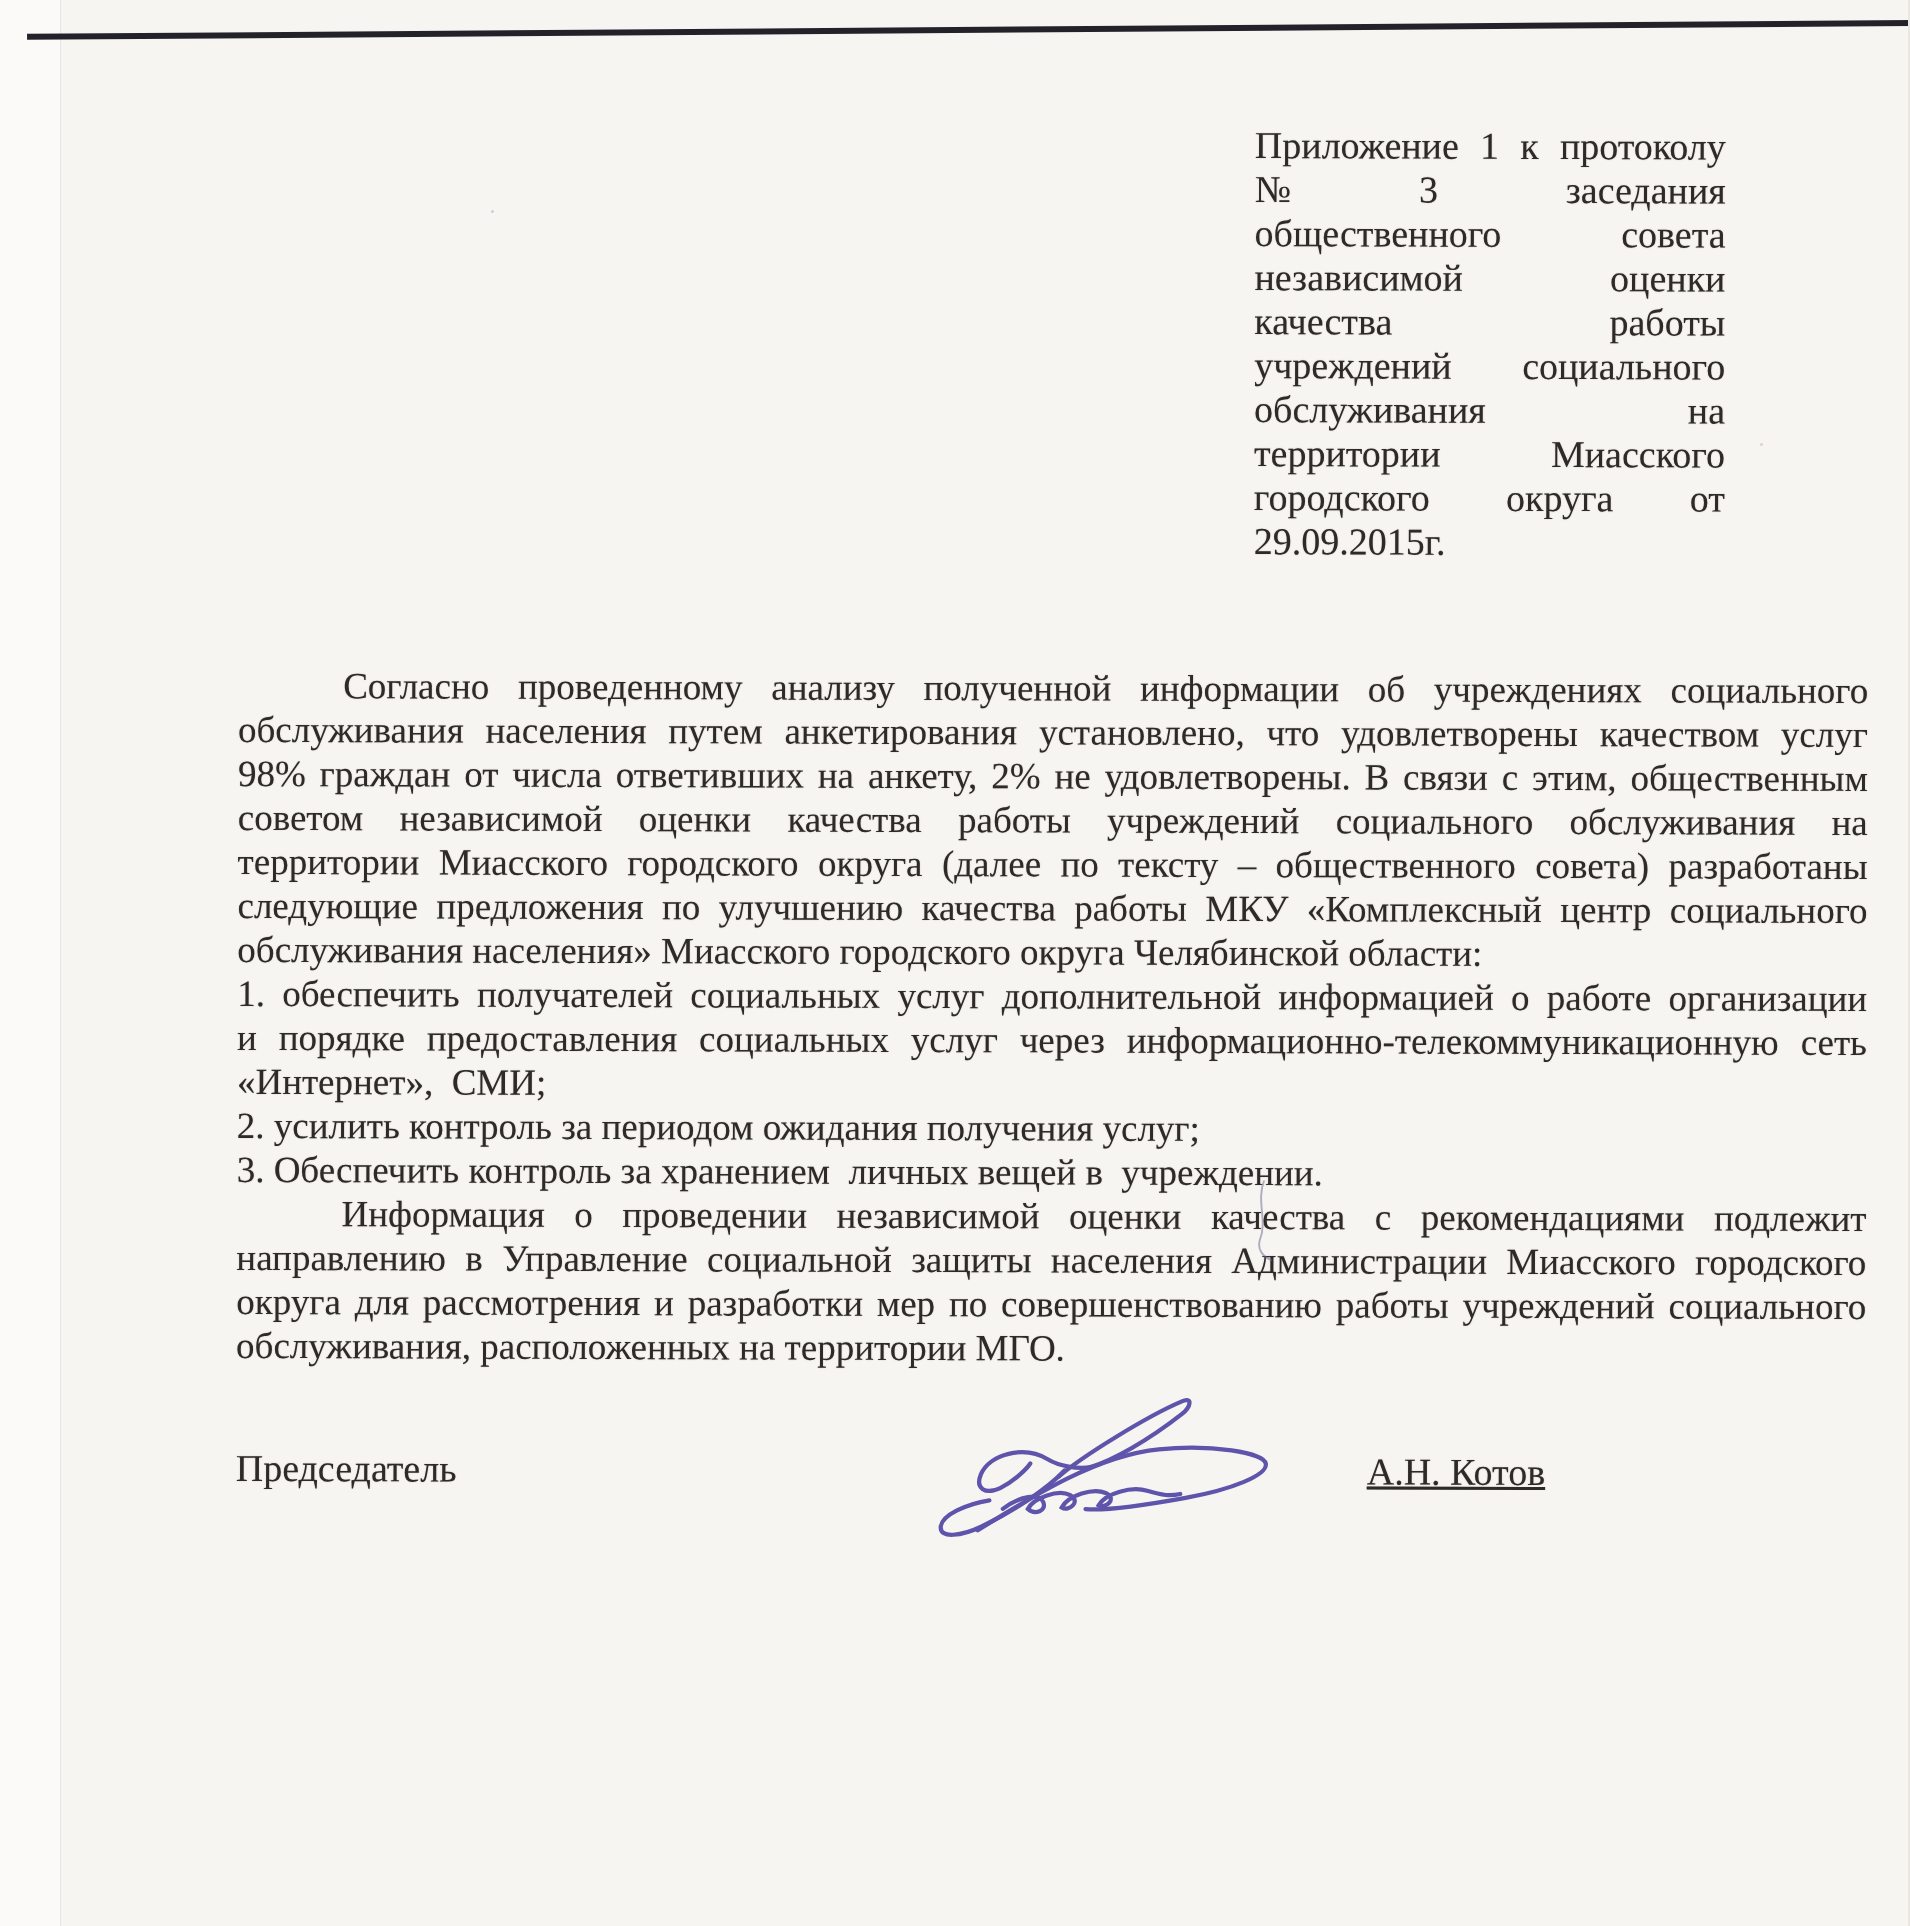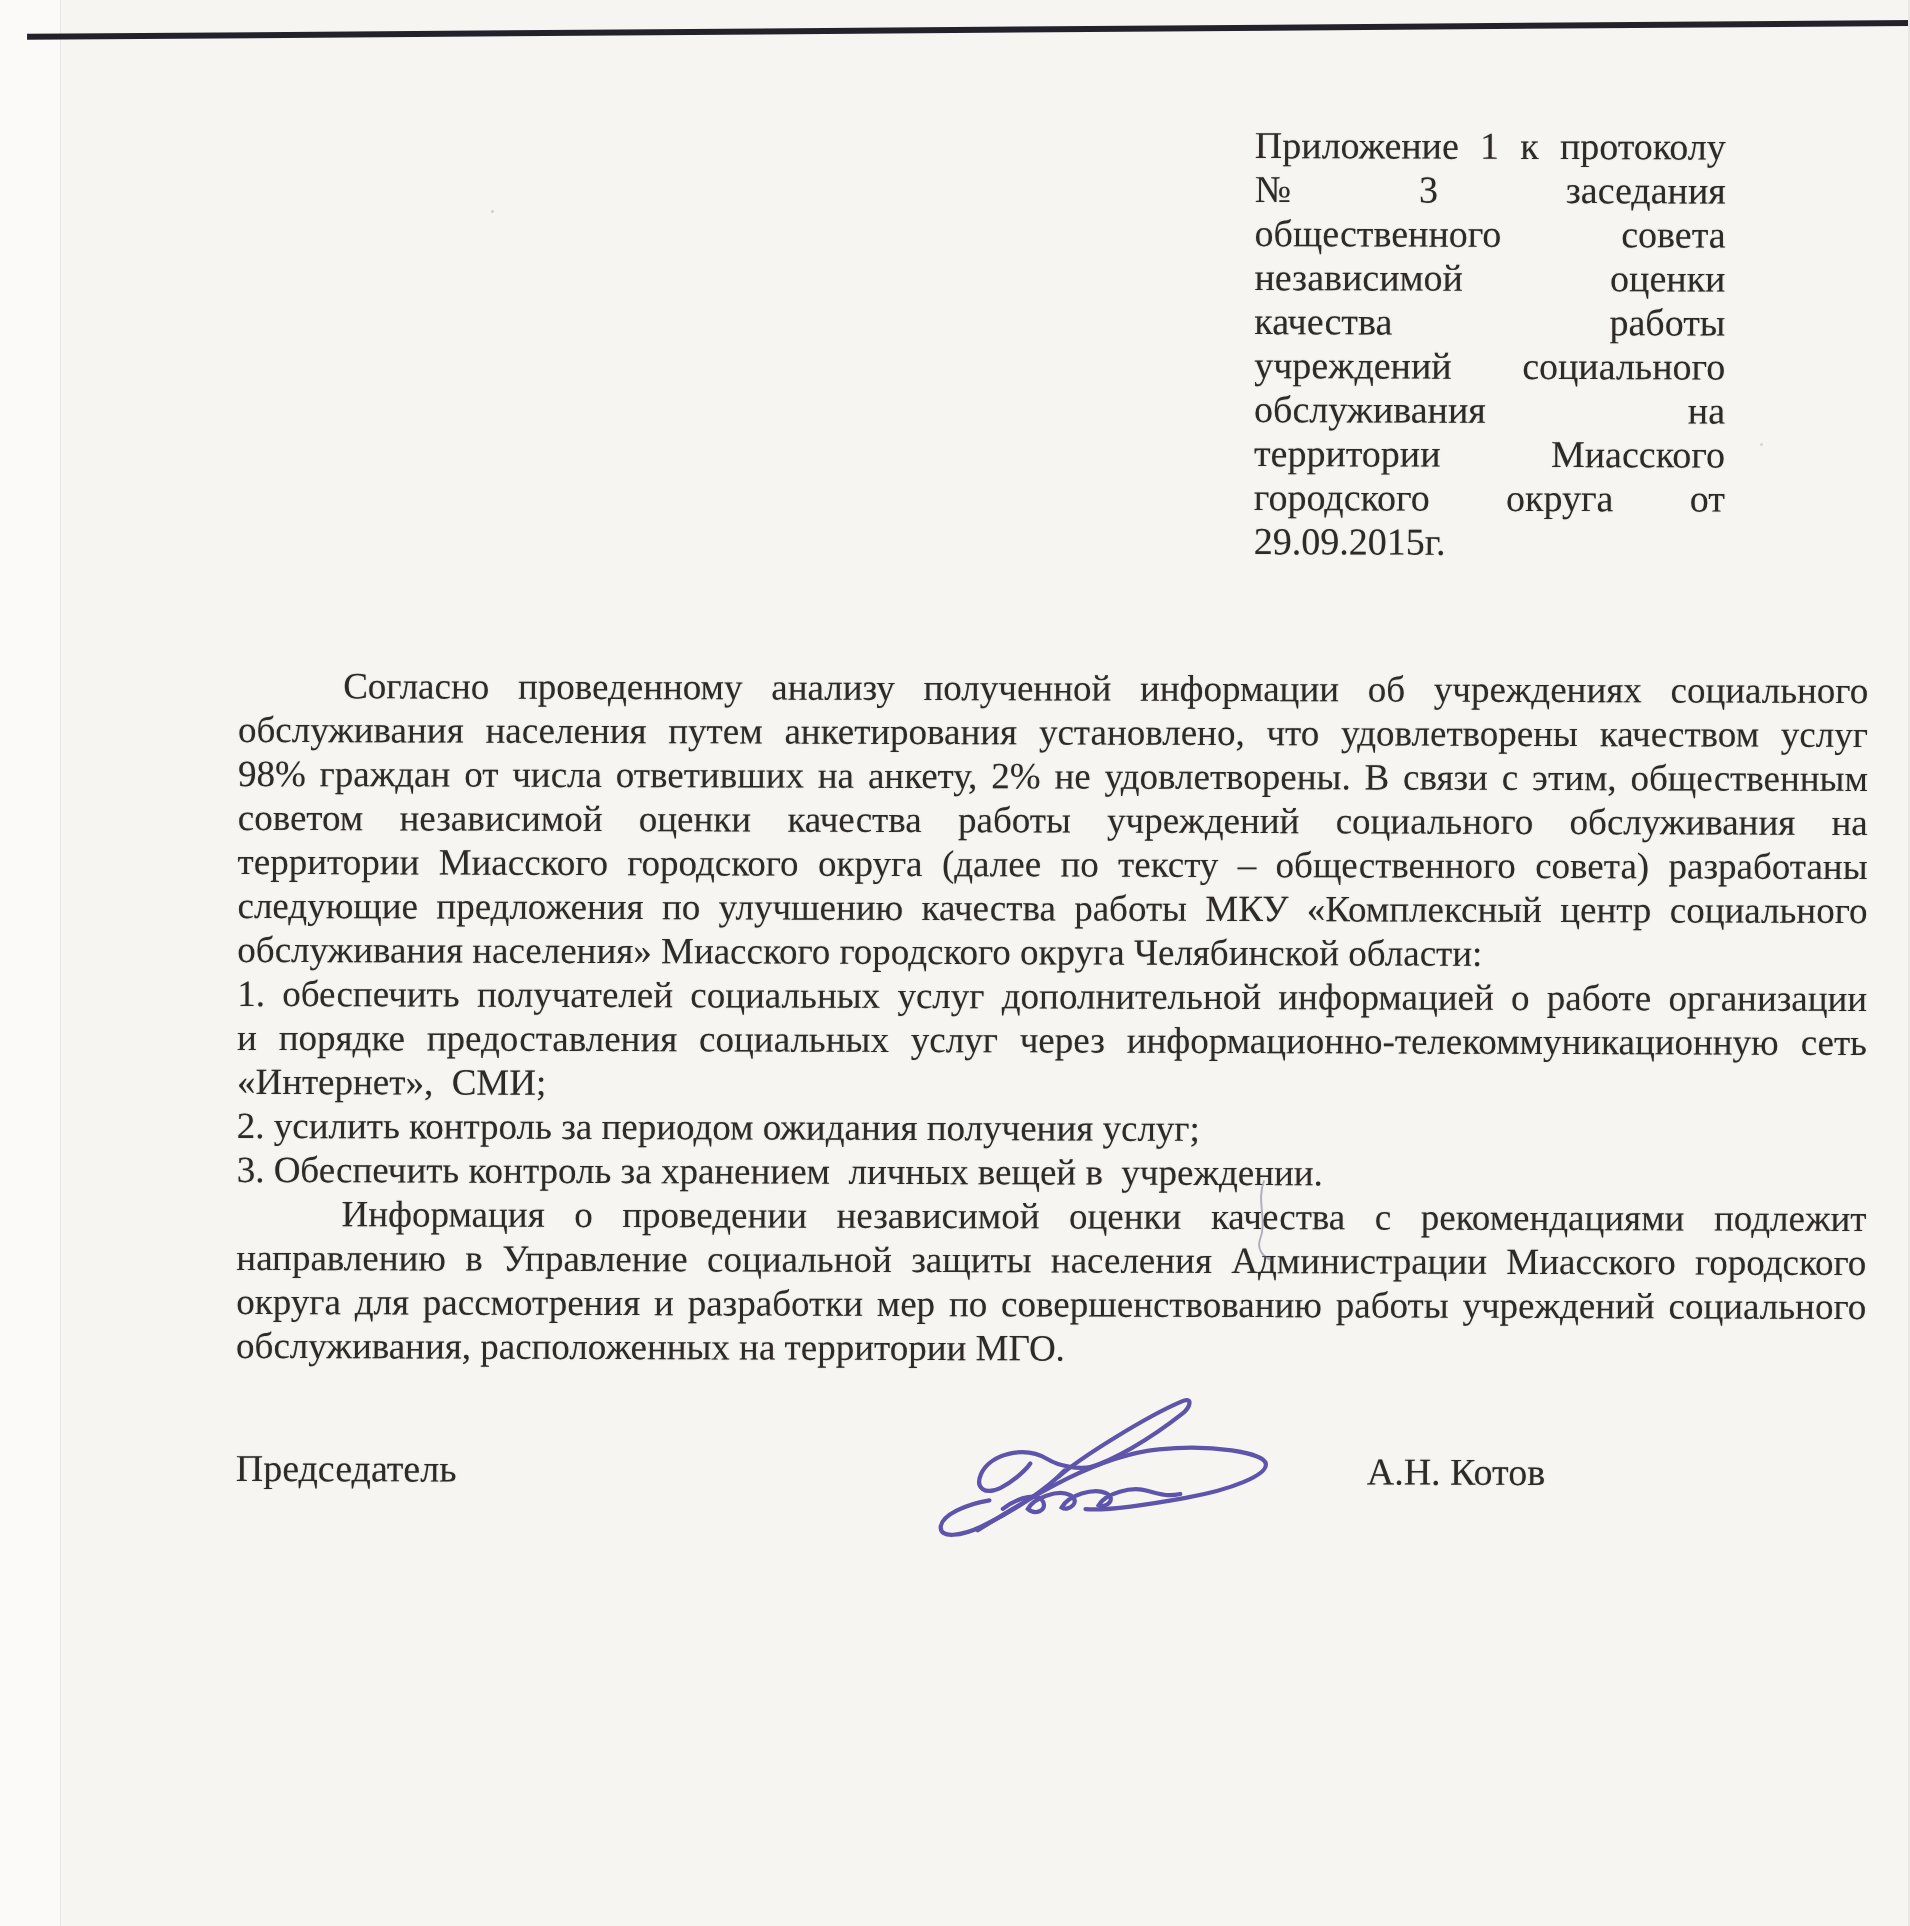--- a/index.html
+++ b/index.html
@@ -55,21 +55,21 @@
   }
   .line{height:inherit;}
   .line.j{display:flex;justify-content:space-between;flex-wrap:nowrap;}
   .line.ind{padding-left:105px;}
 
   .sig-row{
     position:absolute;left:0;top:1446px;width:1911px;height:46px;
     font-size:38px;line-height:44px;white-space:pre;
   }
   .sig-role{position:absolute;left:240px;top:0;text-align:right;}
-  .sig-name{position:absolute;left:1371px;top:0;}
+  .sig-name{position:absolute;left:1371px;top:0;text-decoration:underline;}
 
   .signature-svg{position:absolute;left:936px;top:1371px;}
   .stray-svg{position:absolute;left:1244px;top:1175px;opacity:0.5;}
 </style>
 </head>
 <body>
 
 <div class="page">
 
   <div class="scan-strip-left"></div>

